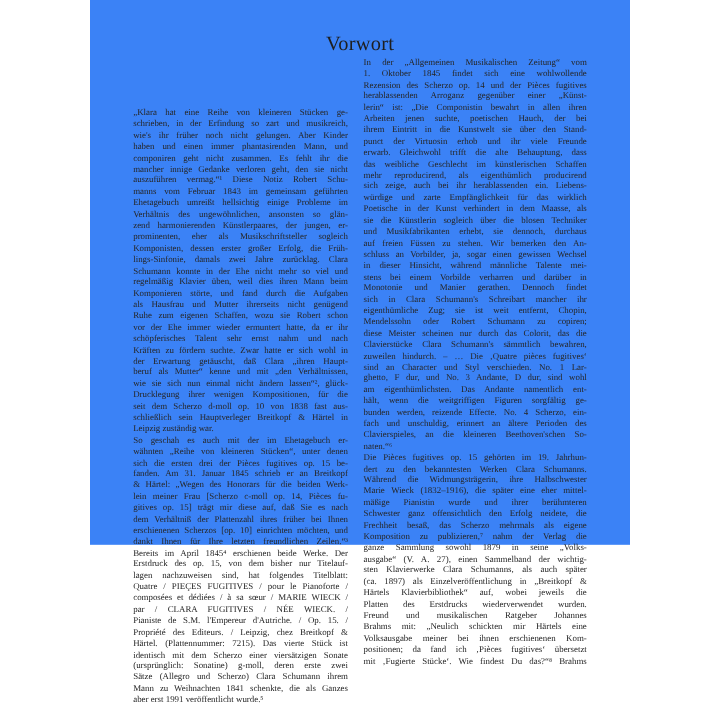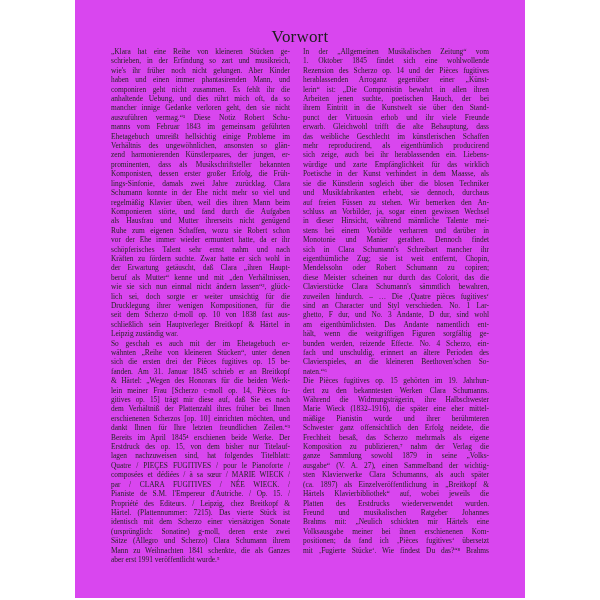--- a/index.html
+++ b/index.html
@@ -8,22 +8,22 @@
     width: 600px;
     height: 600px;
     background: #ffffff;
     overflow: hidden;
   }
   .page {
     position: absolute;
     left: 75px;
     top: 0;
     width: 450px;
-    height: 598px;
-    background: #d946ef;
+    height: 454px;
+    background: #3b82f6;
   }
   .title {
     position: absolute;
     left: 0;
     top: 27px;
     width: 450px;
     text-align: center;
     font-family: "Liberation Serif", "DejaVu Serif", serif;
     font-size: 17px;
     color: #1e1e1e;
@@ -32,21 +32,21 @@
   .col {
     position: absolute;
     top: 47px;
     font-family: "Liberation Serif", "DejaVu Serif", serif;
     font-size: 7.4px;
     line-height: 9.42px;
     color: #262626;
     text-align: justify;
     hyphens: manual;
   }
-  .col-left { left: 36px; width: 179px; }
+  .col-left { left: 36px; width: 179px; margin-top: 42px; }
   .col-right { left: 228px; width: 186px; }
   .line {
     display: block;
     white-space: nowrap;
     text-align: justify;
     text-align-last: justify;
     height: 9.42px;
     overflow: visible;
   }
   .line.last { text-align-last: left; }
@@ -55,42 +55,40 @@
 <body>
 
 <div class="page">
   <div class="title">Vorwort</div>
   <div class="col col-left" id="col-left">
       <span class="line">„Klara hat eine Reihe von kleineren Stücken ge-</span>
       <span class="line">schrieben, in der Erfindung so zart und musikreich,</span>
       <span class="line">wie's ihr früher noch nicht gelungen. Aber Kinder</span>
       <span class="line">haben und einen immer phantasirenden Mann, und</span>
       <span class="line">componiren geht nicht zusammen. Es fehlt ihr die</span>
-      <span class="line">anhaltende Uebung, und dies rührt mich oft, da so</span>
       <span class="line">mancher innige Gedanke verloren geht, den sie nicht</span>
       <span class="line">auszuführen vermag.“¹ Diese Notiz Robert Schu-</span>
       <span class="line">manns vom Februar 1843 im gemeinsam geführten</span>
       <span class="line">Ehetagebuch umreißt hellsichtig einige Probleme im</span>
       <span class="line">Verhältnis des ungewöhnlichen, ansonsten so glän-</span>
       <span class="line">zend harmonierenden Künstlerpaares, der jungen, er-</span>
-      <span class="line">prominenten, dass als Musikschriftsteller bekannten</span>
+      <span class="line">prominenten, eher als Musikschriftsteller sogleich</span>
       <span class="line">Komponisten, dessen erster großer Erfolg, die Früh-</span>
       <span class="line">lings-Sinfonie, damals zwei Jahre zurücklag. Clara</span>
       <span class="line">Schumann konnte in der Ehe nicht mehr so viel und</span>
       <span class="line">regelmäßig Klavier üben, weil dies ihren Mann beim</span>
       <span class="line">Komponieren störte, und fand durch die Aufgaben</span>
       <span class="line">als Hausfrau und Mutter ihrerseits nicht genügend</span>
       <span class="line">Ruhe zum eigenen Schaffen, wozu sie Robert schon</span>
       <span class="line">vor der Ehe immer wieder ermuntert hatte, da er ihr</span>
       <span class="line">schöpferisches Talent sehr ernst nahm und nach</span>
       <span class="line">Kräften zu fördern suchte. Zwar hatte er sich wohl in</span>
       <span class="line">der Erwartung getäuscht, daß Clara „ihren Haupt-</span>
       <span class="line">beruf als Mutter“ kenne und mit „den Verhältnissen,</span>
       <span class="line">wie sie sich nun einmal nicht ändern lassen“², glück-</span>
-      <span class="line">lich sei, doch sorgte er weiter umsichtig für die</span>
       <span class="line">Drucklegung ihrer wenigen Kompositionen, für die</span>
       <span class="line">seit dem Scherzo d-moll op. 10 von 1838 fast aus-</span>
       <span class="line">schließlich sein Hauptverleger Breitkopf &amp; Härtel in</span>
       <span class="line last">Leipzig zuständig war.</span>
       <span class="line">So geschah es auch mit der im Ehetagebuch er-</span>
       <span class="line">wähnten „Reihe von kleineren Stücken“, unter denen</span>
       <span class="line">sich die ersten drei der Pièces fugitives op. 15 be-</span>
       <span class="line">fanden. Am 31. Januar 1845 schrieb er an Breitkopf</span>
       <span class="line">&amp; Härtel: „Wegen des Honorars für die beiden Werk-</span>
       <span class="line">lein meiner Frau [Scherzo c-moll op. 14, Pièces fu-</span>

